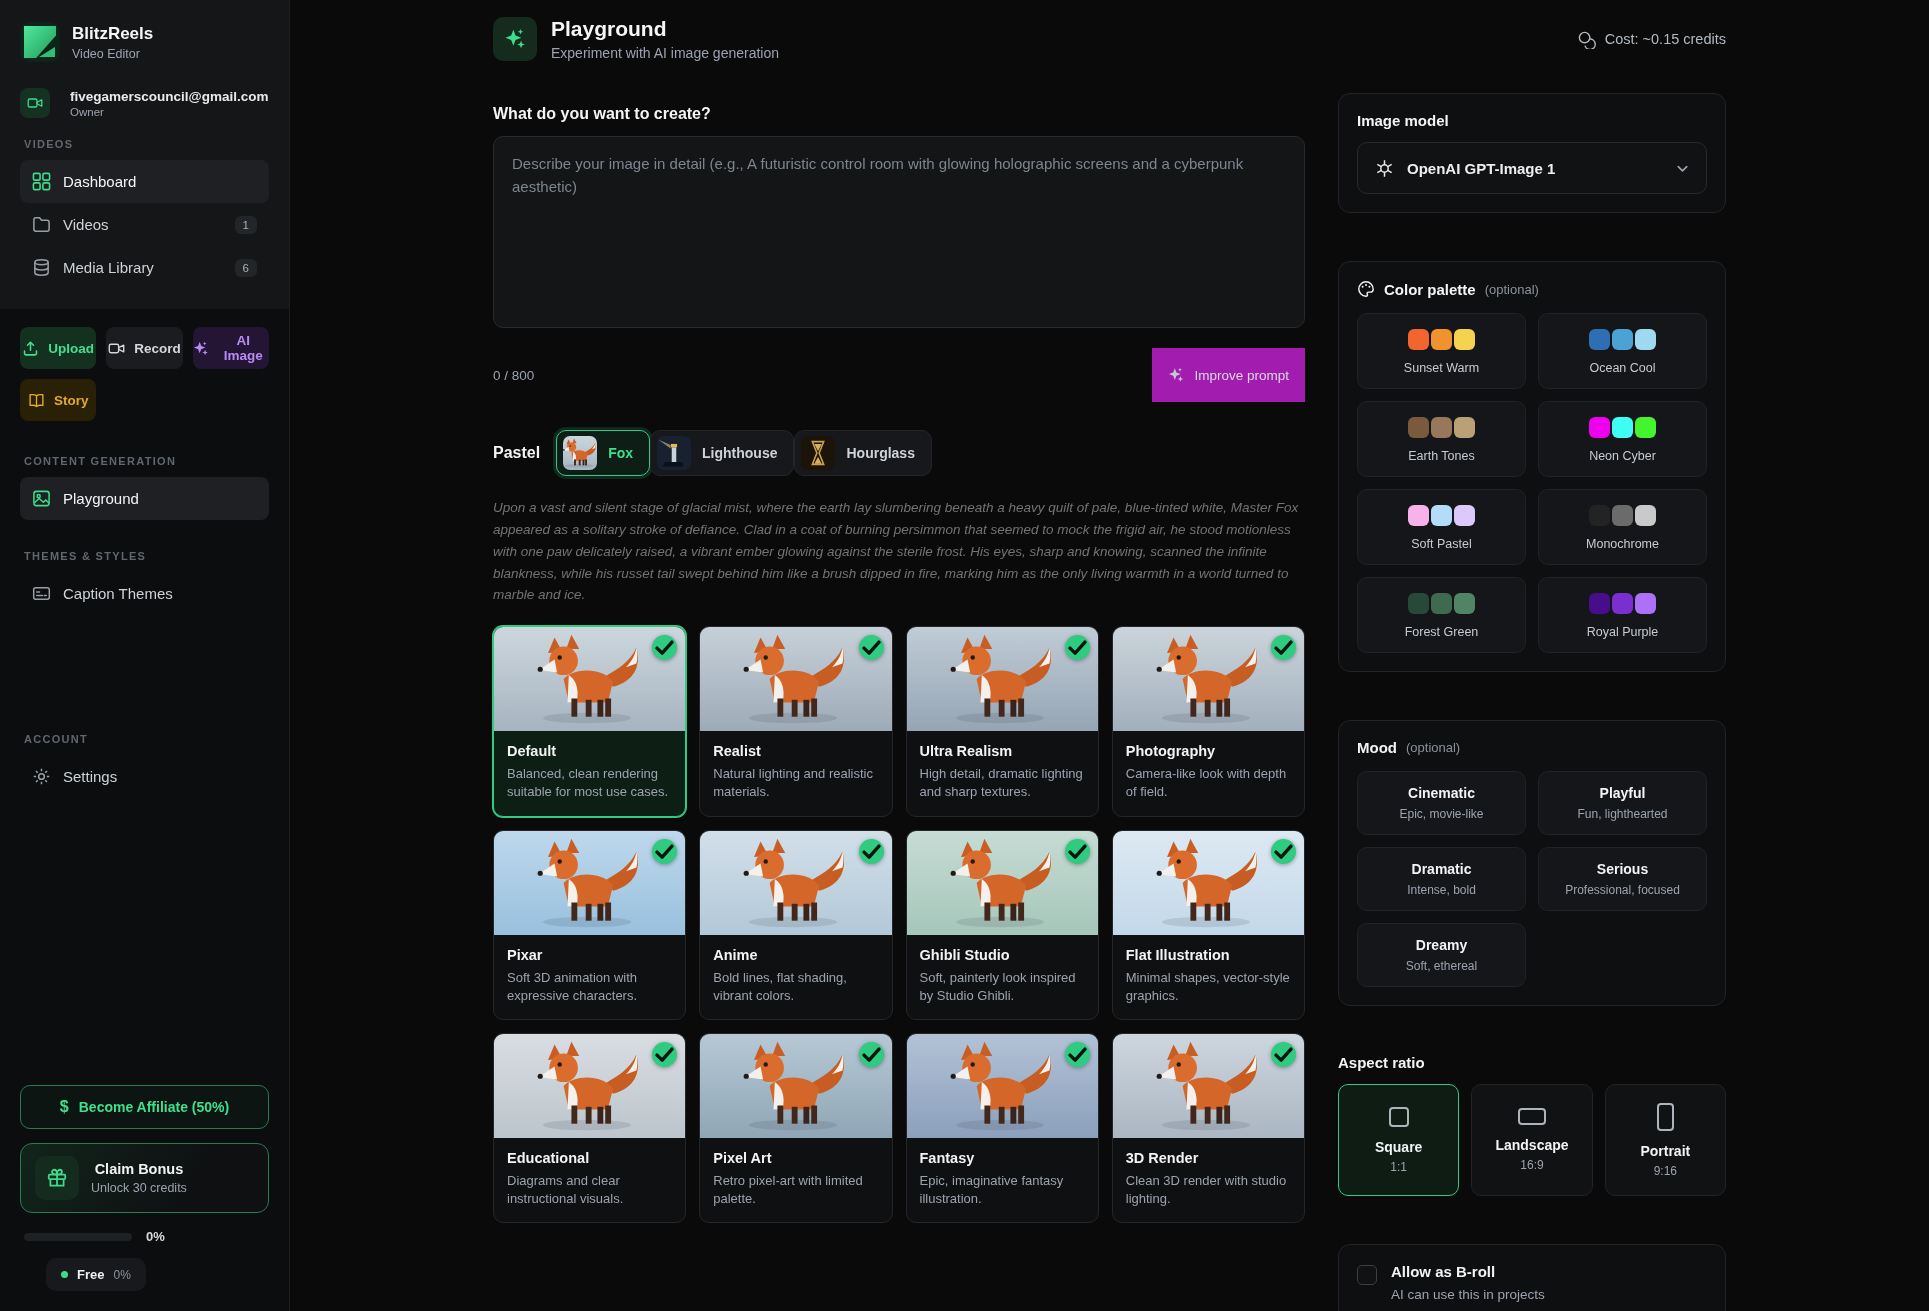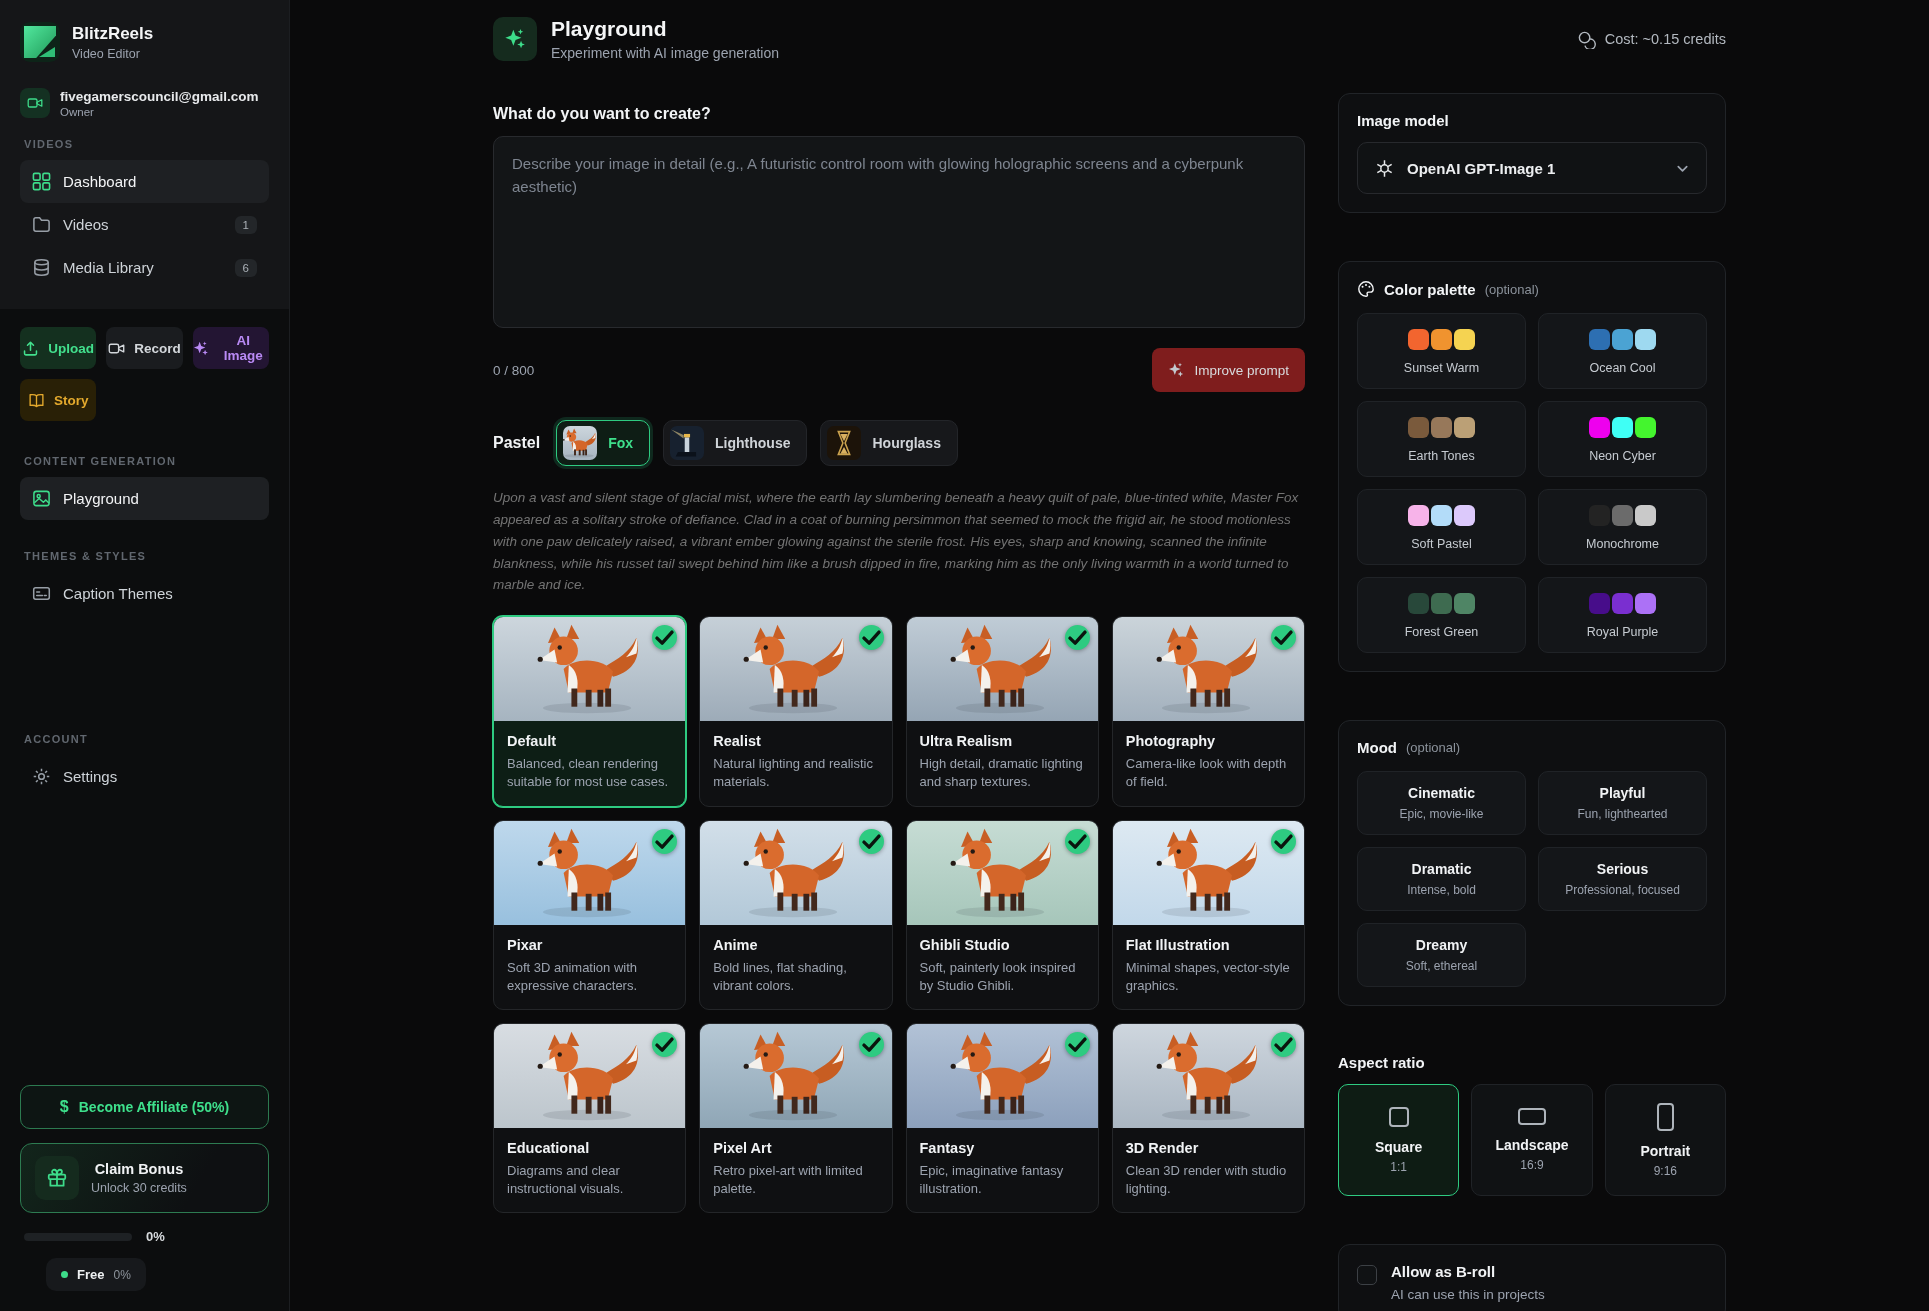--- a/index.html
+++ b/index.html
@@ -9,21 +9,21 @@
 button{font-family:inherit;border:none;background:none;color:inherit;cursor:pointer}
 
 .sidebar{width:290px;min-width:290px;height:100%;background:#0c0d0e;border-right:1px solid #1c1e21;display:flex;flex-direction:column}
 .sb-top{background:#151618;padding:22px 20px 20px}
 .brand{display:flex;align-items:center;gap:12px;margin-bottom:26px}
 .logo{width:40px;height:40px;border-radius:10px;background:#0d2418;position:relative;overflow:hidden;flex:none}
 .logo::before{content:"";position:absolute;inset:4px;background:linear-gradient(135deg,#52e89e,#1f9a58);clip-path:polygon(0 0,100% 0,100% 30%,38% 100%,0 100%)}
 .logo::after{content:"";position:absolute;right:5px;bottom:5px;width:16px;height:10px;background:#2fbf76;clip-path:polygon(0 100%,100% 0,100% 100%)}
 .brand-name{font-size:17px;font-weight:bold;color:#f5f6f7}
 .brand-sub{font-size:12.5px;color:#9ca3af;margin-top:3px}
-.user{display:flex;gap:10px;align-items:center;margin-bottom:6px}
+.user{display:flex;gap:20px;align-items:center;margin-bottom:6px}
 .avatar{width:30px;height:30px;border-radius:8px;background:#143122;display:flex;align-items:center;justify-content:center;color:#3ddc8a;flex:none}
 .user-email{font-size:13.5px;font-weight:bold;color:#e8eaec;white-space:nowrap;overflow:hidden}
 .user-role{font-size:11.5px;color:#9ca3af;margin-top:2px}
 .sec-label{font-size:11px;font-weight:bold;letter-spacing:1.3px;color:#61676f;margin:20px 4px 10px}
 .nav-item{display:flex;align-items:center;gap:12px;padding:12px 12px;border-radius:8px;font-size:15px;color:#ced3d8;width:100%;text-align:left}
 .nav-item.active{background:#1e2023;color:#f3f4f6}
 .nav-item .ic{width:19px;height:19px;color:#979ea6;flex:none}
 .nav-item.active .ic{color:#3ddc8a}
 .badge{margin-left:auto;background:#232629;border-radius:6px;font-size:11.5px;color:#aab0b6;padding:3px 8px}
 .sb-mid{padding:18px 20px 20px;flex:1;display:flex;flex-direction:column;overflow:hidden}
@@ -57,21 +57,21 @@
 .h-sub{font-size:14px;color:#9ca3af;margin-top:4px}
 .cost{margin-left:auto;display:flex;align-items:center;gap:9px;color:#b3b9c0;font-size:14.5px}
 .content{display:flex;gap:33px;align-items:flex-start;padding-top:16px}
 .left{width:812px;flex:none}
 .right{width:388px;flex:none}
 .q-label{font-size:16px;font-weight:bold;margin:12px 0 13px;color:#f2f4f6}
 .prompt-box{width:100%;height:192px;background:#131517;border:1px solid #282a2e;border-radius:10px;padding:16px 18px;color:#e5e7eb;font-size:15px;font-family:inherit;resize:none;line-height:1.5}
 .prompt-box::placeholder{color:#7e8590}
 .counter-row{display:flex;align-items:center;margin-top:16px}
 .counter{font-size:13.5px;color:#9ca3af}
-.improve{margin-left:auto;height:44px;background:#7f1d1d;border-radius:8px;padding:0 16px;display:flex;gap:10px;align-items:center;font-size:13.5px;color:#d8dbde}
+.improve{margin-left:auto;height:54px;background:#a21caf;border-radius:0;padding:0 16px;display:flex;gap:10px;align-items:center;font-size:13.5px;color:#d8dbde}
 .style-row{display:flex;align-items:center;gap:16px;margin-top:28px}
 .style-label{font-size:16px;font-weight:bold;color:#f2f4f6}
 .chip{display:flex;align-items:center;gap:11px;background:#17181b;border:1px solid #232529;border-radius:10px;padding:5px 16px 5px 6px;font-size:14px;font-weight:bold;color:#cfd3d8;height:46px}
 .chip .thumb{width:34px;height:34px;border-radius:7px;overflow:hidden;flex:none}
 .thumb svg{width:100%;height:100%}
 .chip.selected{background:#0e1d15;border-color:#2ecb81;box-shadow:0 0 0 3px rgba(46,203,129,.16);color:#3ee08c}
 .style-desc{font-style:italic;font-size:13.5px;color:#737373;line-height:1.62;margin-top:21px}
 .cards-grid{display:grid;grid-template-columns:repeat(4,1fr);gap:13px;margin-top:20px}
 .style-card{border:1px solid #242629;border-radius:10px;overflow:hidden;background:#0f1012;text-align:left;display:flex;flex-direction:column}
 .style-card.selected{border-color:#2ecb81;box-shadow:0 0 0 1px #2ecb81;background:#0d1e15}
@@ -405,21 +405,21 @@
           <button class="improve">
             <svg width="16" height="16" style="color:#c3c9cf">
                 <use href="#i-sparkles"></use>
               </svg>
             <span>Improve prompt</span>
           </button>
         </div>
 
         <div class="style-row">
           <span class="style-label">Pastel</span>
-          <div id="chips" style="display:flex;gap:13px">
+          <div id="chips" style="display:flex;">
               <button class="chip selected">
     <span class="thumb">
                   <svg viewBox="0 0 120 80" preserveAspectRatio="xMidYMid slice" style="background:linear-gradient(180deg,#cdd6dd,#a6b4c0)">
                     <use href="#fox-shape"></use>
                   </svg>
                 </span>
     <span>Fox</span>
   </button>
               <button class="chip">
     <span class="thumb">

